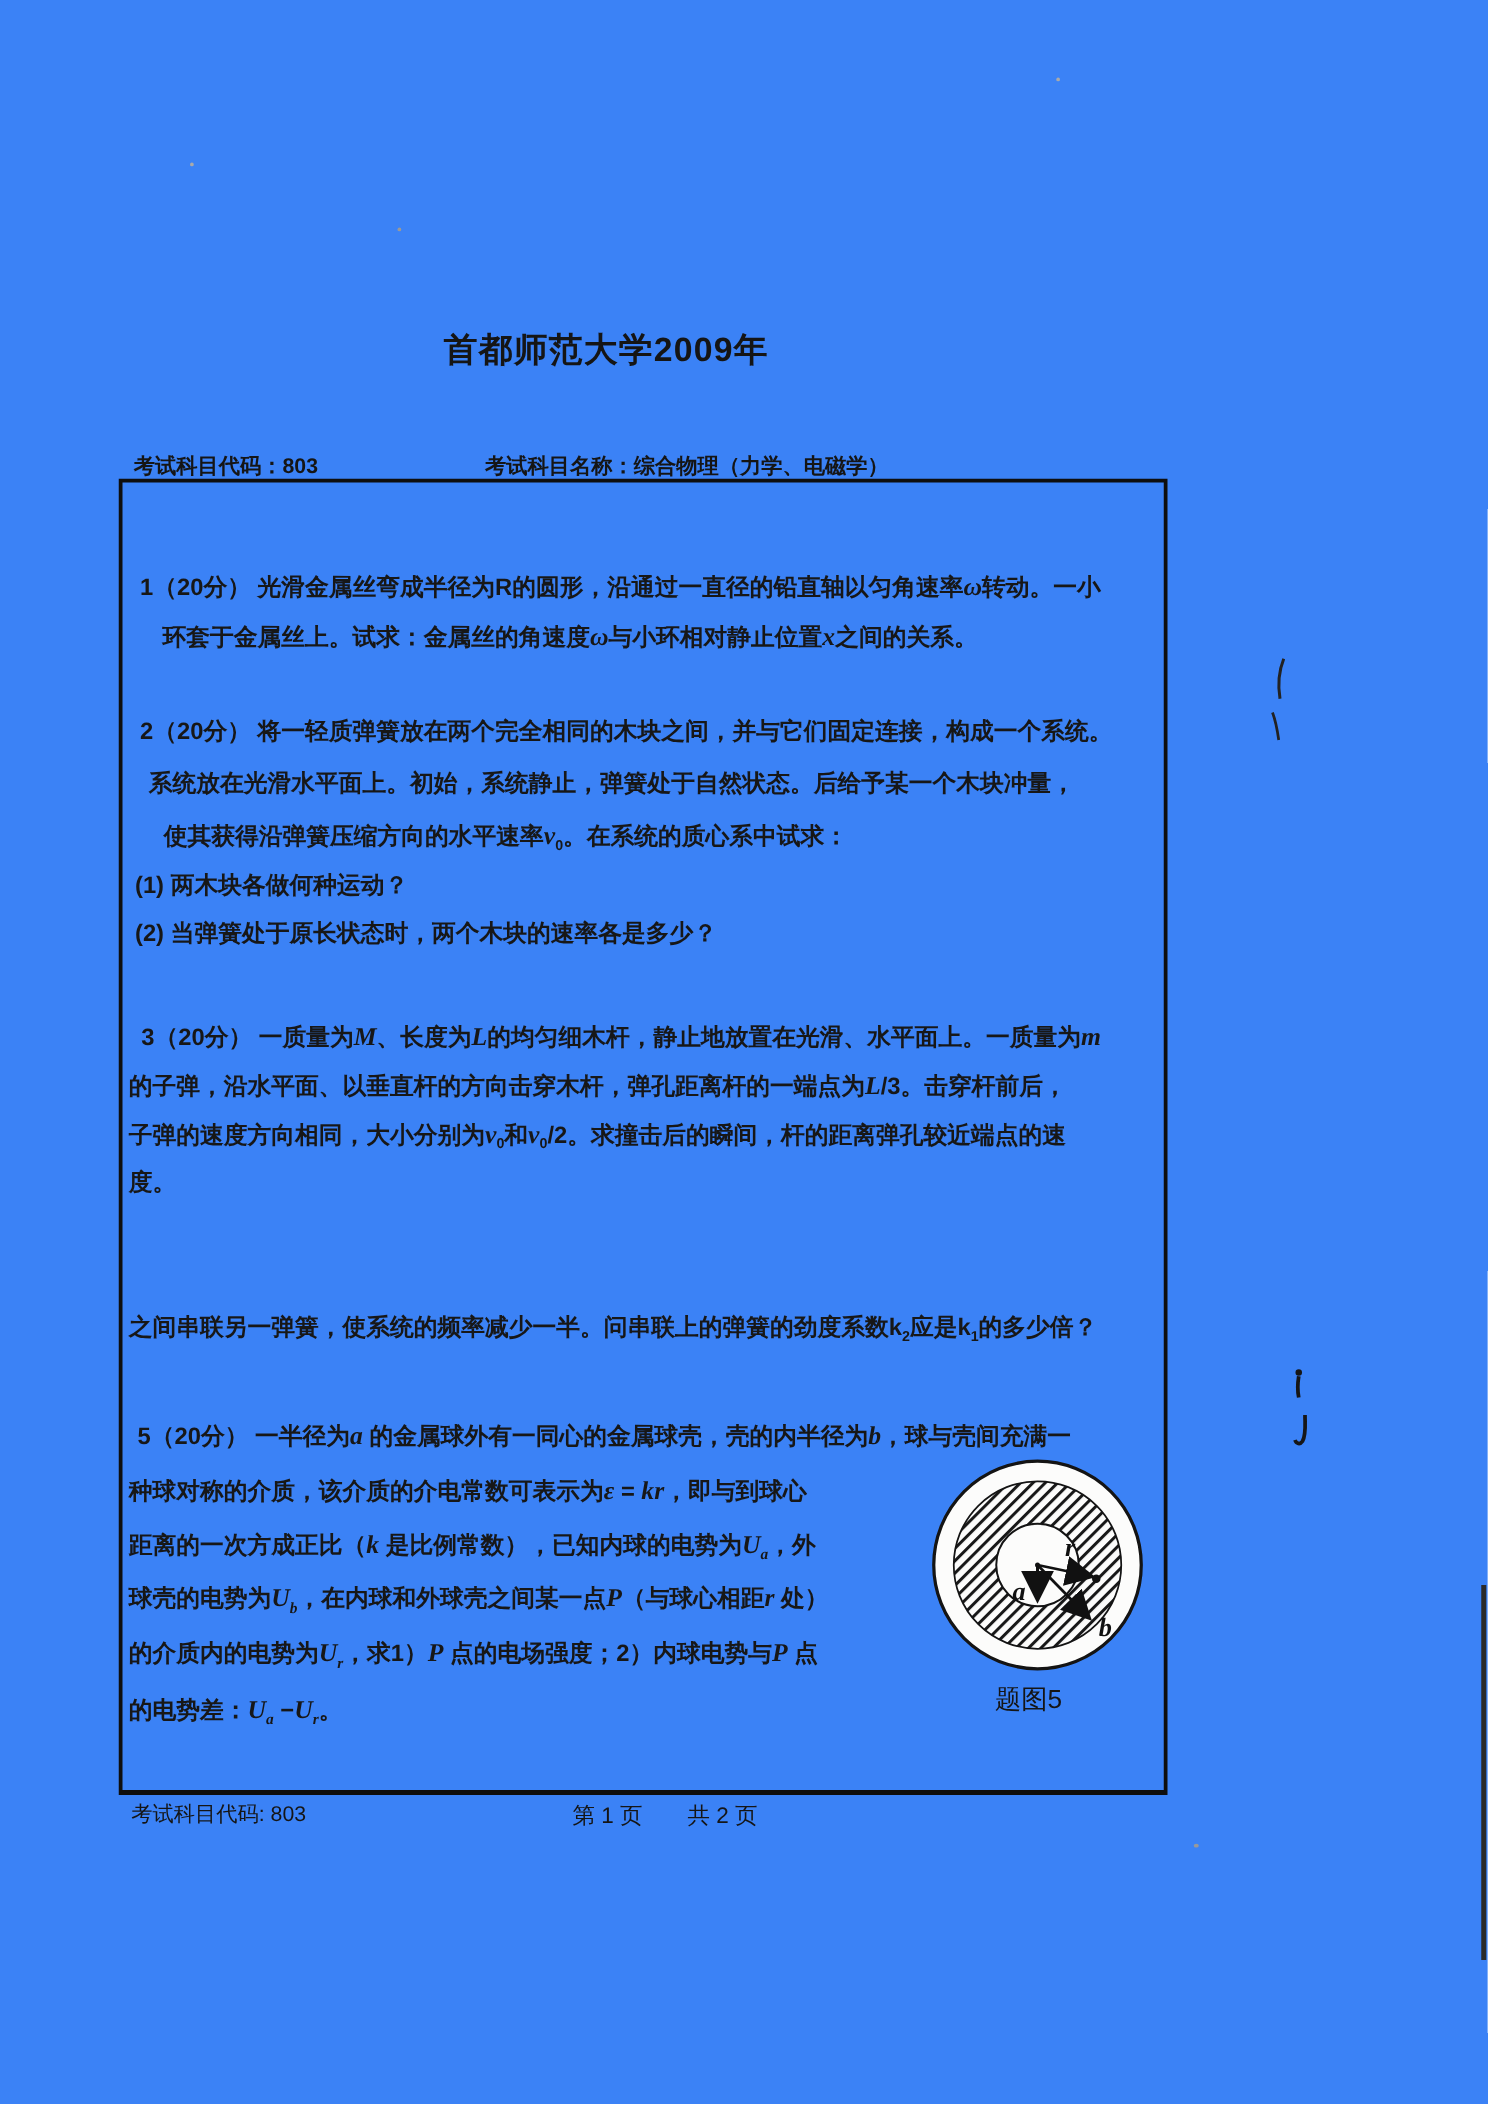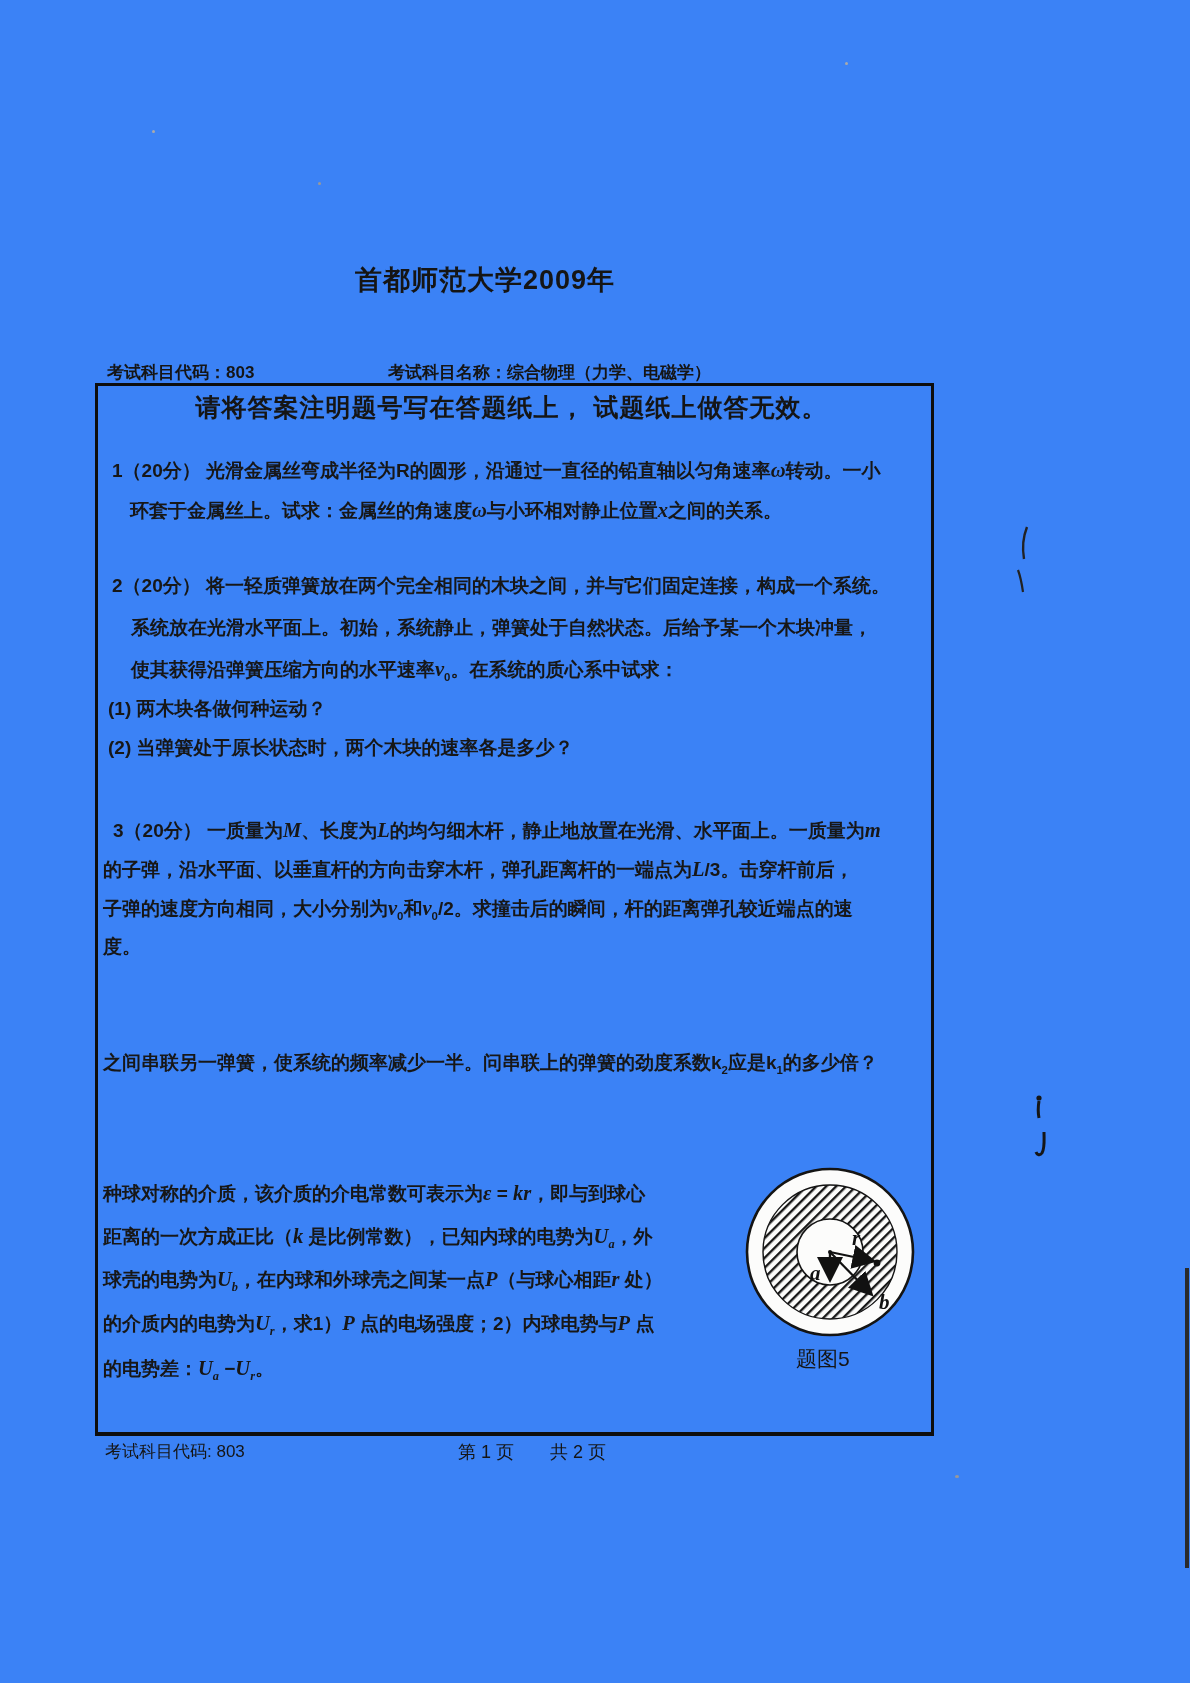--- a/index.html
+++ b/index.html
@@ -40,38 +40,38 @@
 </head>
 <body>
 
 <div class="page">
 
   <div class="t-center title1">首都师范大学2009年</div>
   <div class="meta" style="left:107px;">考试科目代码：803</div>
   <div class="meta" style="left:388px;">考试科目名称：综合物理（力学、电磁学）</div>
 
   <div class="main-box"></div>
-  <div class="notice">请将答案注明题号写在答题纸上， 试题纸上做答无效。</div>
 
   <div class="line" style="left:112px; top:458px;">1（20分） 光滑金属丝弯成半径为R的圆形，沿通过一直径的铅直轴以匀角速率<i>ω</i>转动。一小</div>
   <div class="line" style="left:130px; top:498px;">环套于金属丝上。试求：金属丝的角速度<i>ω</i>与小环相对静止位置<i>x</i>之间的关系。</div>
 
   <div class="line" style="left:112px; top:574px;">2（20分） 将一轻质弹簧放在两个完全相同的木块之间，并与它们固定连接，构成一个系统。</div>
-  <div class="line" style="left:131px; top:616px;">系统放在光滑水平面上。初始，系统静止，弹簧处于自然状态。后给予某一个木块冲量，</div>
+  <div class="line" style="left:119px; top:616px;">系统放在光滑水平面上。初始，系统静止，弹簧处于自然状态。后给予某一个木块冲量，</div>
   <div class="line" style="left:131px; top:657px;">使其获得沿弹簧压缩方向的水平速率<i>v</i><sub>0</sub>。在系统的质心系中试求：</div>
   <div class="line" style="left:108px; top:697px;">(1) 两木块各做何种运动？</div>
   <div class="line" style="left:108px; top:736px;">(2) 当弹簧处于原长状态时，两个木块的速率各是多少？</div>
 
   <div class="line" style="left:113px; top:818px;">3（20分） 一质量为<i>M</i>、长度为<i>L</i>的均匀细木杆，静止地放置在光滑、水平面上。一质量为<i>m</i></div>
   <div class="line" style="left:103px; top:857px;">的子弹，沿水平面、以垂直杆的方向击穿木杆，弹孔距离杆的一端点为<i>L</i>/3。击穿杆前后，</div>
   <div class="line" style="left:103px; top:896px;">子弹的速度方向相同，大小分别为<i>v</i><sub>0</sub>和<i>v</i><sub>0</sub>/2。求撞击后的瞬间，杆的距离弹孔较近端点的速</div>
   <div class="line" style="left:103px; top:935px;">度。</div>
 
   <div class="line" style="left:103px; top:1051px;">之间串联另一弹簧，使系统的频率减少一半。问串联上的弹簧的劲度系数k<sub>2</sub>应是k<sub>1</sub>的多少倍？</div>
 
+  <div class="line" style="left:110px; top:1137px;">5（20分） 一半径为<i>a</i> 的金属球外有一同心的金属球壳，壳的内半径为<i>b</i>，球与壳间充满一</div>
   <div class="line" style="left:103px; top:1181px;">种球对称的介质，该介质的介电常数可表示为<i>ε</i> = <i>kr</i>，即与到球心</div>
   <div class="line" style="left:103px; top:1224px;">距离的一次方成正比（<i>k</i> 是比例常数），已知内球的电势为<i>U</i><sub><i>a</i></sub>，外</div>
   <div class="line" style="left:103px; top:1267px;">球壳的电势为<i>U</i><sub><i>b</i></sub>，在内球和外球壳之间某一点<i>P</i>（与球心相距<i>r</i> 处）</div>
   <div class="line" style="left:103px; top:1311px;">的介质内的电势为<i>U</i><sub><i>r</i></sub>，求1）<i>P</i> 点的电场强度；2）内球电势与<i>P</i> 点</div>
   <div class="line" style="left:103px; top:1356px;">的电势差：<i>U</i><sub><i>a</i></sub> −<i>U</i><sub><i>r</i></sub>。</div>
 
   <svg style="position:absolute; left:740px; top:1162px;" width="185" height="180" viewBox="0 0 185 180">
     <defs>
       <pattern id="hatch" width="7" height="7" patternUnits="userSpaceOnUse" patternTransform="rotate(45)">
         <rect x="0" y="0" width="2.4" height="7" fill="#181818"></rect>

